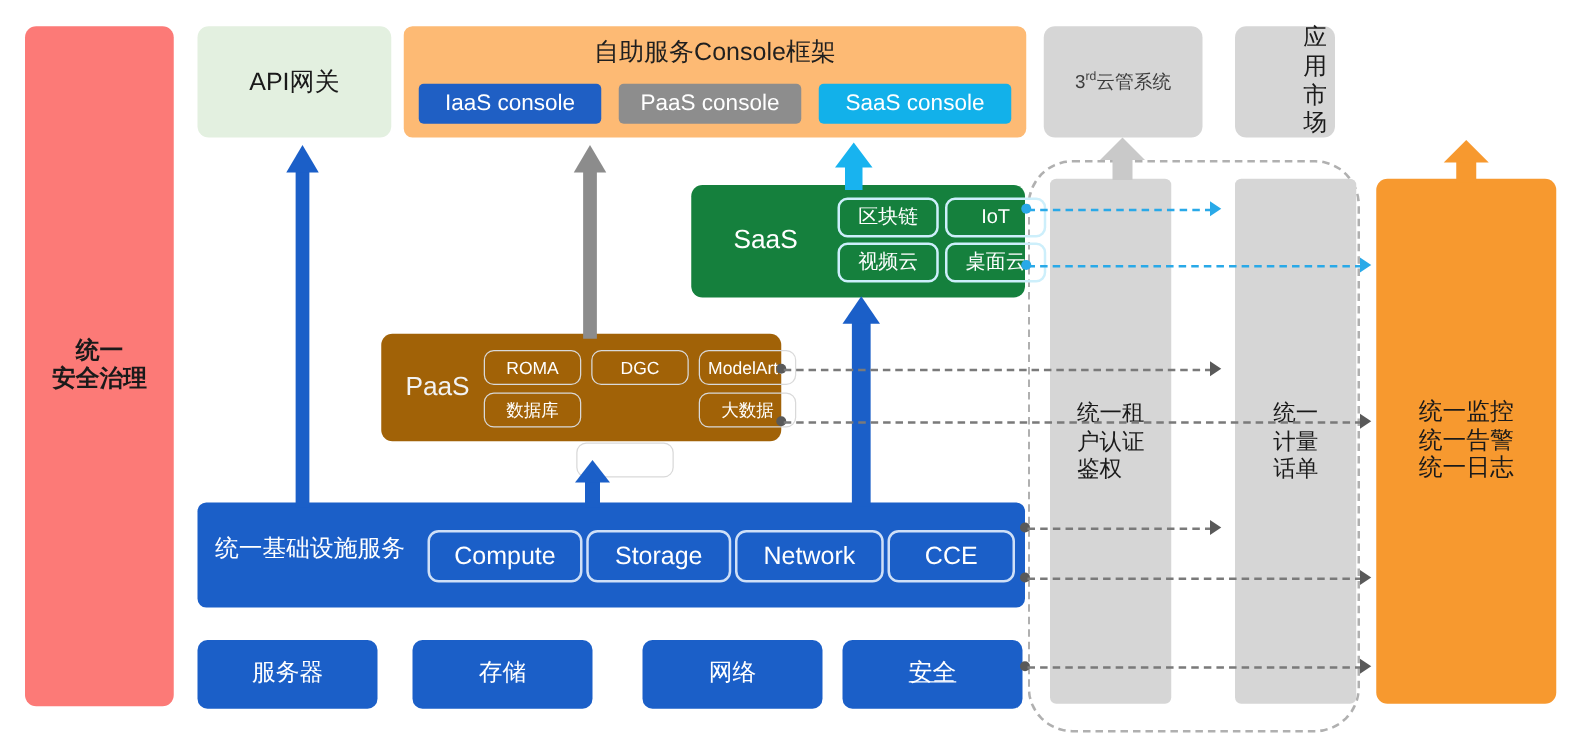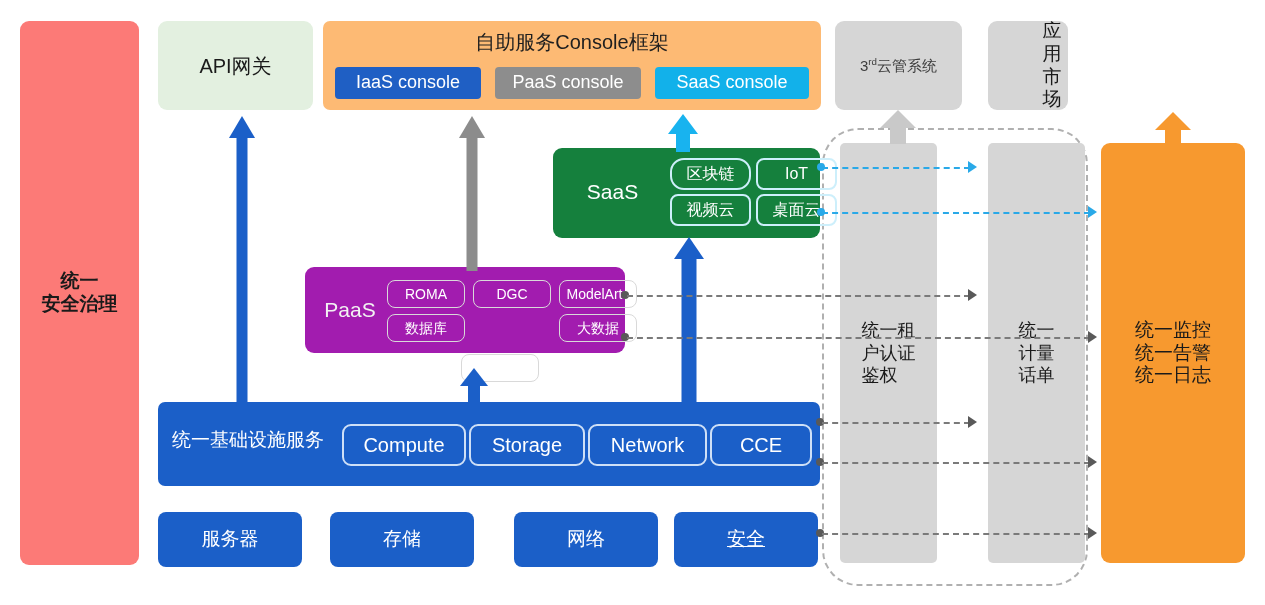--- a/index.html
+++ b/index.html
@@ -35,26 +35,26 @@
   .opsbody{left:1101px;top:143px;width:144px;height:420px;background:#f7992f;
            border-radius:9px;font-size:19px;color:#1a1a1a;font-weight:400;}
   
   .saas{left:553px;top:148px;width:267px;height:90px;background:#15803d;
         border-radius:9px;display:block;}
   .saas-label{position:absolute;left:12px;top:31px;width:95px;text-align:center;
               font-size:21px;color:#fff;}
   .pill{position:absolute;border:2px solid #cdeffb;border-radius:8px;
         display:flex;align-items:center;justify-content:center;
         font-size:16px;color:#ffffff;height:28px;}
-  .p-blk{left:117px;top:10px;width:77px;border-radius:14px;}
+  .p-blk{left:117px;top:10px;width:77px;}
   .p-iot{left:203px;top:10px;width:77px;}
   .p-vid{left:117px;top:46px;width:77px;}
   .p-desk{left:203px;top:46px;width:77px;}
   
-  .paas{left:305px;top:267px;width:320px;height:86px;background:#a21caf;
+  .paas{left:305px;top:267px;width:320px;height:86px;background:#a16207;
         border-radius:9px;display:block;}
   .paas-label{position:absolute;left:10px;top:30px;width:70px;text-align:center;
               font-size:21px;color:#f2f2f2;}
   .ppill{position:absolute;border:1.5px solid #d9d9d9;border-radius:8px;
          display:flex;align-items:center;justify-content:center;
          font-size:14px;color:#ffffff;height:26px;width:76px;}
   .pp1{left:82px;top:13px;}
   .pp2{left:168px;top:13px;}
   .pp3{left:254px;top:13px;}
   .pp4{left:82px;top:47px;}

